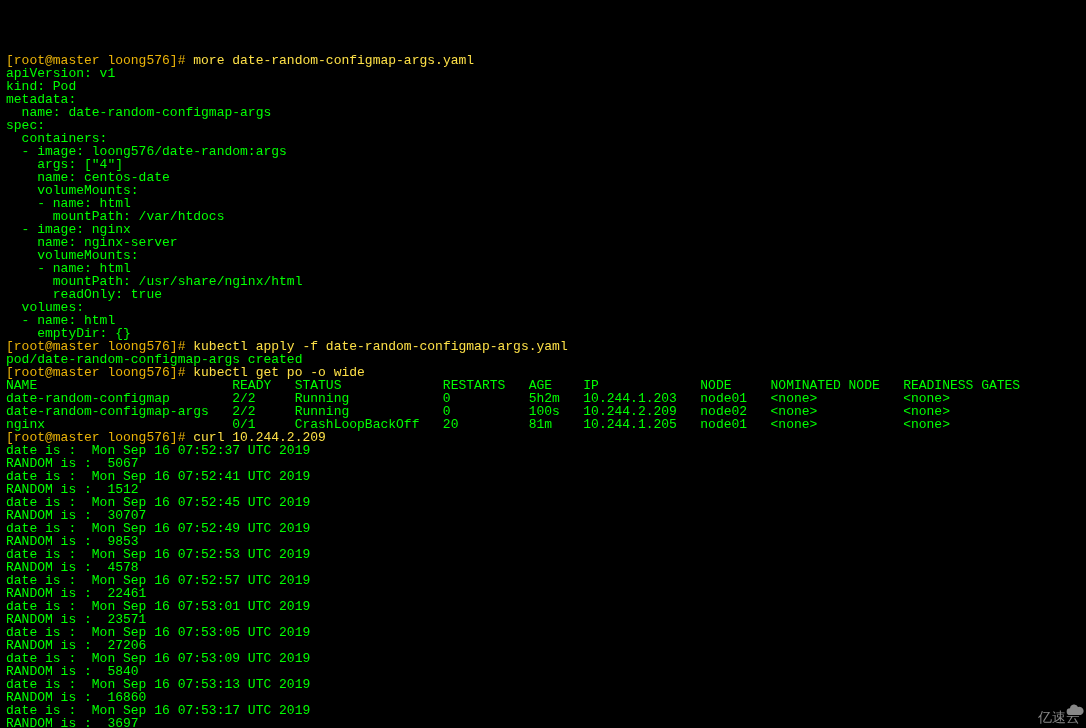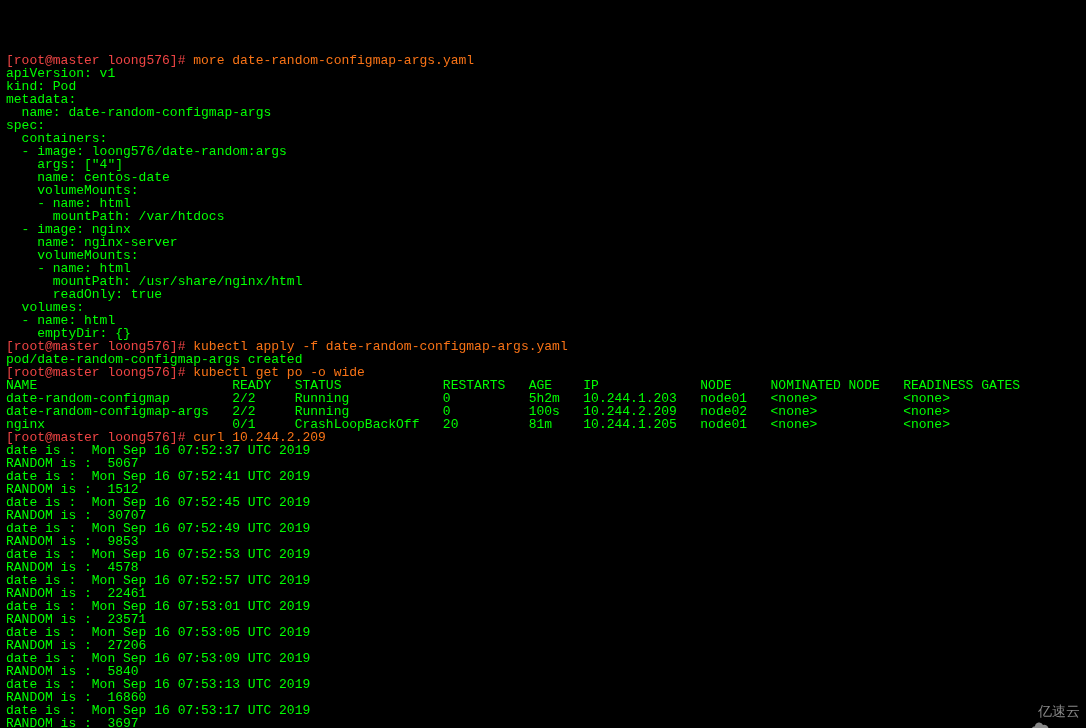--- a/index.html
+++ b/index.html
@@ -17,38 +17,40 @@
       width: 1086px;
       height: 728px;
       overflow: hidden;
       position: relative;
       white-space: pre;
     }
     .line {
       white-space: pre;
     }
     .prompt-host {
-      color: #ef4444;
+      color: #eab308;
     }
     .prompt-cmd {
-      color: #f97316;
+      color: #fde047;
     }
     .green {
       color: #00ff00;
       font-family: Liberation Mono, monospace;
     }
     .watermark {
       position: absolute;
       right: 6px;
       bottom: 4px;
       color: #888;
       font-size: 14px;
       font-family: sans-serif;
       display: flex;
+      align-items: center;
       gap: 4px;
+      flex-direction: column;
     }
     .watermark-icon {
       width: 20px;
       height: 20px;
       display: inline-block;
     }
   </style>
 </head>
 <body>
 

